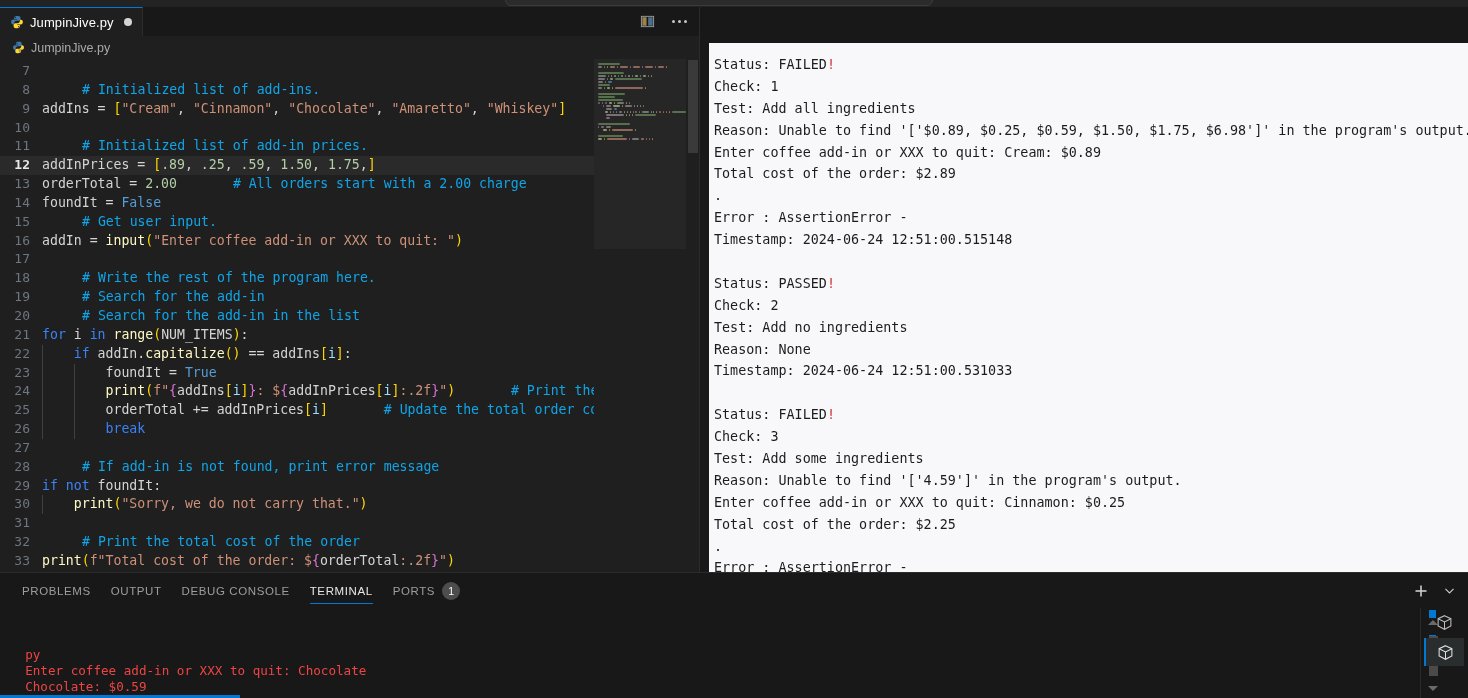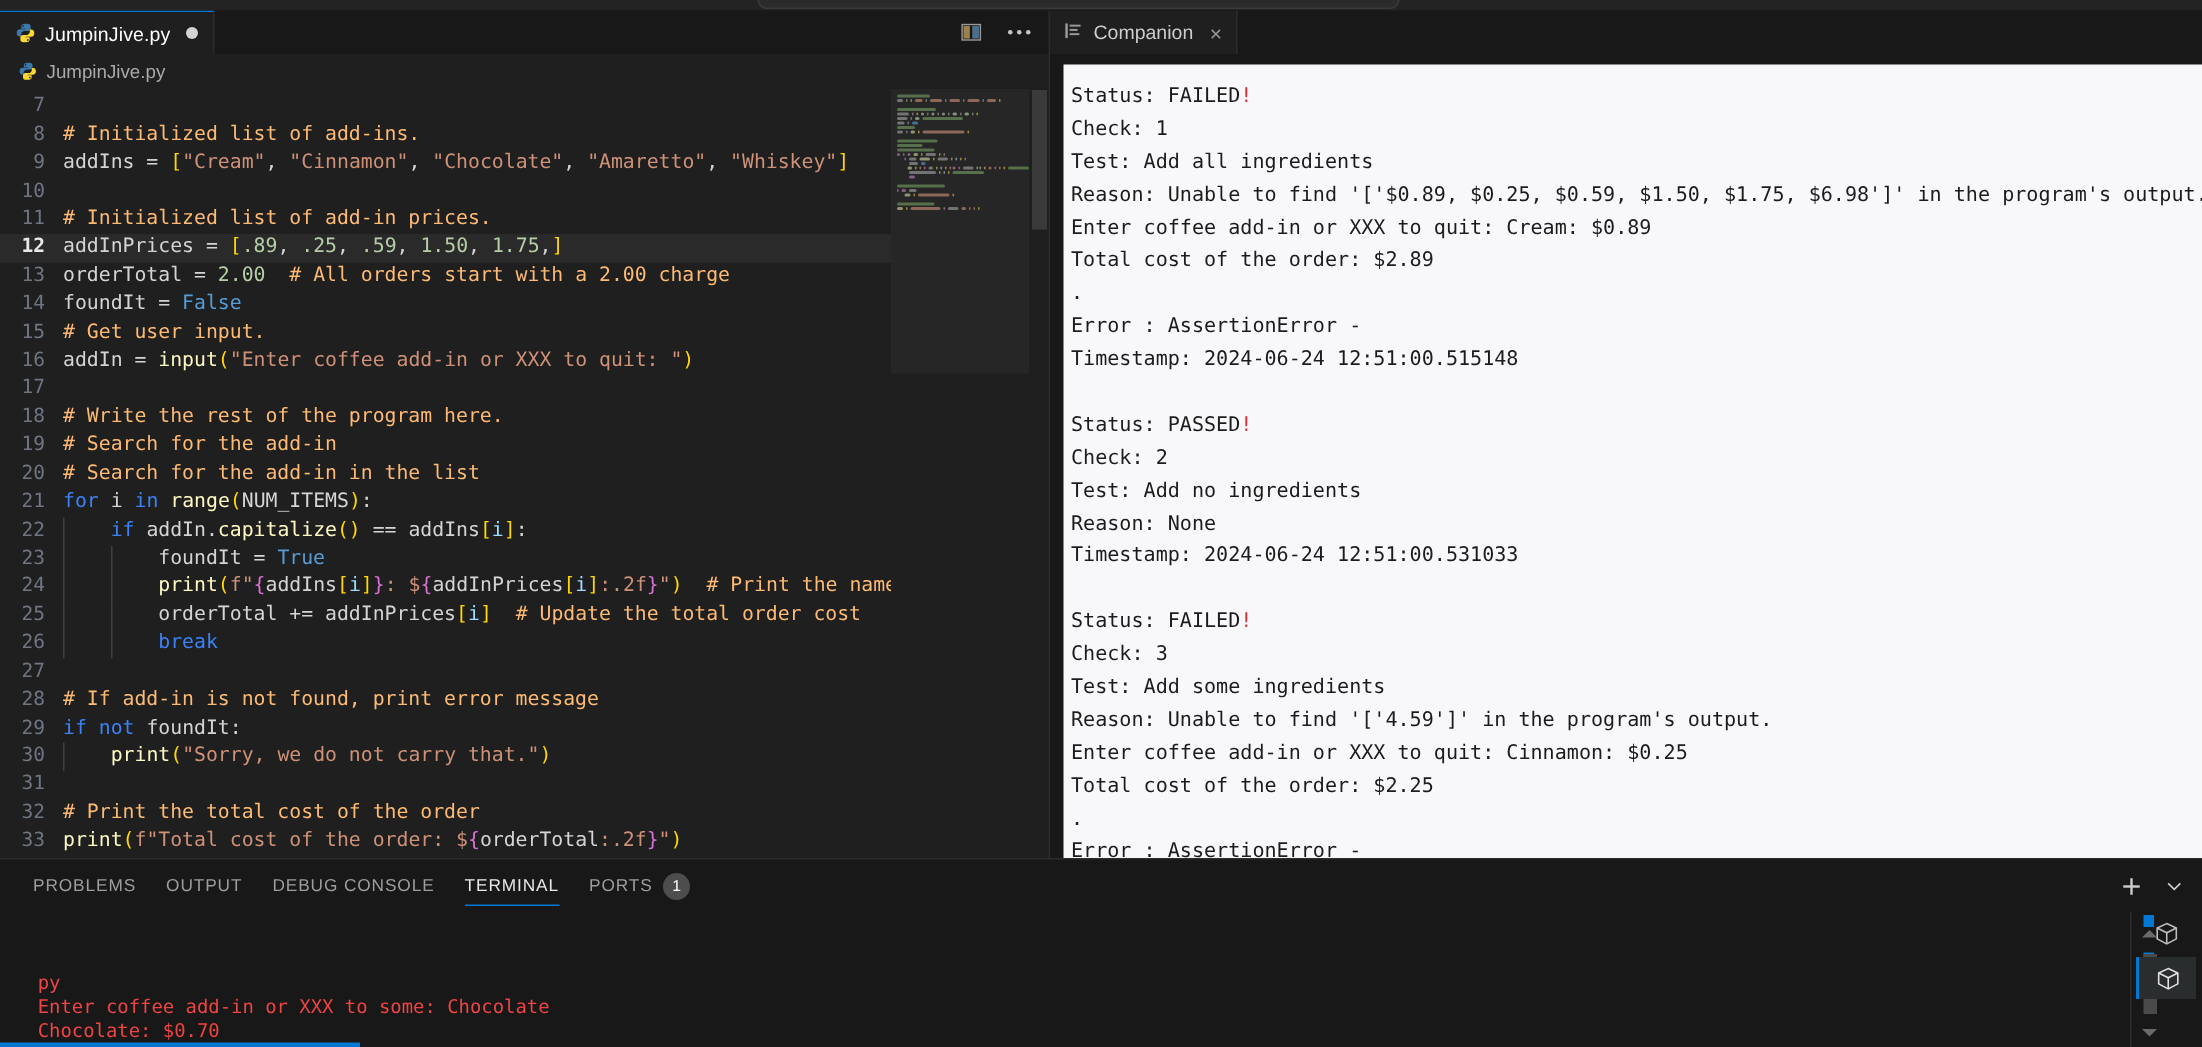--- a/index.html
+++ b/index.html
@@ -91,21 +91,21 @@
     width: 42px; flex: 0 0 42px; text-align: right; padding-right: 12px;
     color: #6e7681; font-family: "DejaVu Sans Mono", monospace; font-size: 13px;
     user-select: none;
   }
   .src { flex: 1 1 auto; color: #d4d4d4; position: relative; }
   .indent-guide {
     position: absolute; top: 0; bottom: 0; width: 1px; background: #404040;
   }
 
   
-  .c  { color: #fdba74; }  
+  .c  { color: #0ea5e9; margin-left: 40px; }  
   .s  { color: #ce9178; }  
   .k  { color: #3b82f6; }  
   .kb { color: #569cd6; }  
   .fn { color: #fef9c3; }  
   .n  { color: #b5cea8; }  
   .v  { color: #9cdcfe; }  
   .br { color: #ffd700; }  
   .br2{ color: #da70d6; }  
   .op { color: #d4d4d4; }
 
@@ -451,34 +451,20 @@
       </div>
       <div class="editor-vscroll">
         <div class="thumb"></div>
       </div>
     </div>
   </div>
 
   <div class="vdivider"></div>
 
   <div class="companion">
-    <div class="comp-tabbar">
-      <div class="comp-tab">
-        <span>
-          <svg viewBox="0 0 16 16" width="13" height="13">
-            <rect x="1.5" y="2" width="2" height="12" fill="#9a9a9a"></rect>
-            <rect x="5" y="3" width="9" height="1.6" fill="#9a9a9a"></rect>
-            <rect x="5" y="6.5" width="6.5" height="1.6" fill="#9a9a9a"></rect>
-            <rect x="5" y="10" width="8" height="1.6" fill="#9a9a9a"></rect>
-          </svg>
-        </span>
-        <span>Companion</span>
-        <span class="comp-close">×</span>
-      </div>
-    </div>
     <div class="comp-body" id="comp-body"><div class="comp-line">Status: FAILED<span class="bang">!</span></div><div class="comp-line">Check: 1</div><div class="comp-line">Test: Add all ingredients</div><div class="comp-line">Reason: Unable to find '['$0.89, $0.25, $0.59, $1.50, $1.75, $6.98']' in the program's output.</div><div class="comp-line">Enter coffee add-in or XXX to quit: Cream: $0.89</div><div class="comp-line">Total cost of the order: $2.89</div><div class="comp-line">.</div><div class="comp-line">Error : AssertionError -</div><div class="comp-line">Timestamp: 2024-06-24 12:51:00.515148</div><div class="comp-line">&nbsp;</div><div class="comp-line">Status: PASSED<span class="bang">!</span></div><div class="comp-line">Check: 2</div><div class="comp-line">Test: Add no ingredients</div><div class="comp-line">Reason: None</div><div class="comp-line">Timestamp: 2024-06-24 12:51:00.531033</div><div class="comp-line">&nbsp;</div><div class="comp-line">Status: FAILED<span class="bang">!</span></div><div class="comp-line">Check: 3</div><div class="comp-line">Test: Add some ingredients</div><div class="comp-line">Reason: Unable to find '['4.59']' in the program's output.</div><div class="comp-line">Enter coffee add-in or XXX to quit: Cinnamon: $0.25</div><div class="comp-line">Total cost of the order: $2.25</div><div class="comp-line">.</div><div class="comp-line">Error : AssertionError -</div></div>
   </div>
 
   <div class="panel">
     <div class="panel-tabs" id="panel-tabs">
         <div class="ptab">
           <span>PROBLEMS</span>
         </div>
         <div class="ptab">
           <span>OUTPUT</span>
@@ -502,21 +488,21 @@
         </svg>
       </span>
       <span class="icon-btn">
         <svg viewBox="0 0 16 16" width="13" height="13">
           <path d="M3 6 L8 11 L13 6" fill="none" stroke="#cccccc" stroke-width="1.4"></path>
         </svg>
       </span>
     </div>
 
     <div class="term-body">
-      <div id="term-lines"><div class="tl">  py</div><div class="tl">  Enter coffee add-in or XXX to some: Chocolate</div><div class="tl">  Chocolate: $0.70</div><div class="tl">  Total cost of the order: $2.59</div></div>
+      <div id="term-lines"><div class="tl">  py</div><div class="tl">  Enter coffee add-in or XXX to quit: Chocolate</div><div class="tl">  Chocolate: $0.59</div><div class="tl">  Total cost of the order: $2.59</div></div>
       
     </div>
 
     <div class="term-scroll">
       <div class="mark" style="top:2px;"></div>
       <div class="arrow" style="top:12px;border-bottom:5px solid #6a6a6a;"></div>
       <div class="mark" style="top:27px;"></div>
       <div class="thumb"></div>
       <div class="arrow" style="top:78px;border-top:5px solid #6a6a6a;"></div>
     </div>

